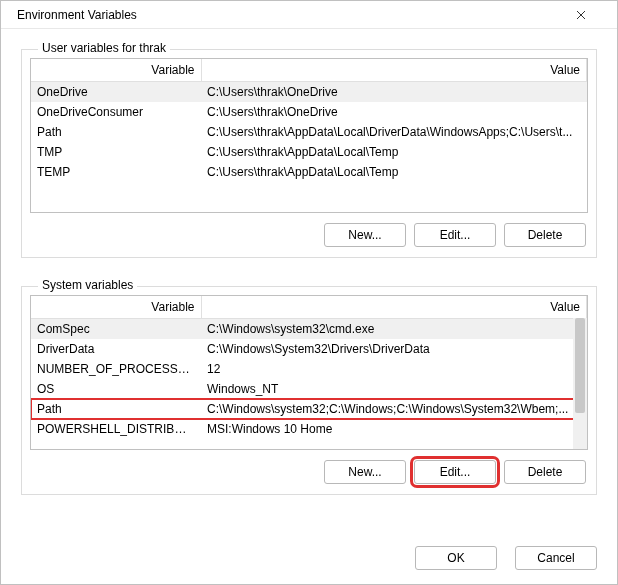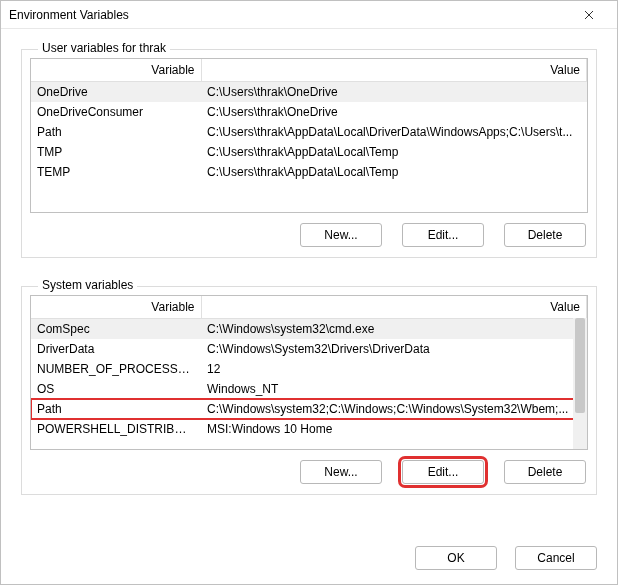--- a/index.html
+++ b/index.html
@@ -1,33 +1,33 @@
 <!DOCTYPE html>
 <html><head>
   <meta charset="utf-8">
   <style>
     * { box-sizing: border-box; margin: 0; padding: 0; font-family: 'Segoe UI', Tahoma, sans-serif; font-size: 12px; }
     body { background: #f0f0f0; width: 618px; height: 585px; overflow: hidden; }
     .dialog { background: #ffffff; border: 1px solid #c0c0c0; width: 618px; height: 585px; display: flex; flex-direction: column; }
-    .titlebar { height: 28px; display: flex; align-items: center; padding: 0 8px; border-bottom: 1px solid #e8e8e8; }
+    .titlebar { height: 28px; display: flex; align-items: center; padding: 0 16px; border-bottom: 1px solid #e8e8e8; }
     .titlebar-text { flex: 1; font-size: 12px; color: #000; }
     .close-btn { width: 40px; height: 26px; display: flex; align-items: center; justify-content: center; color: #555; font-size: 14px; font-weight: 300; }
     .content { flex: 1; padding: 10px 20px 8px 20px; display: flex; flex-direction: column; }
     .groupbox { border: 1px solid #dcdcdc; margin: 10px 0 4px 0; padding: 8px 8px 10px 8px; position: relative; }
     .group-label { position: absolute; top: -9px; left: 16px; background: #fff; padding: 0 4px; font-size: 12px; color: #000; }
     .table-wrapper { border: 1px solid #c0c0c0; height: 155px; overflow: hidden; background: #fff; position: relative; }
     .table-wrapper.sys { height: 155px; }
     .table { width: 100%; border-collapse: collapse; table-layout: fixed; }
     .table th { text-align: right; font-weight: normal; padding: 4px 6px; border-right: 1px solid #e0e0e0; border-bottom: 1px solid #e0e0e0; background: #fff; height: 22px; }
     .table td { padding: 3px 6px; white-space: nowrap; overflow: hidden; text-overflow: ellipsis; height: 19px; }
     .col-var { width: 170px; }
     .table tr.selected td { background: #f0f0f0; }
     .scrollbar { position: absolute; right: 0; top: 22px; bottom: 0; width: 14px; background: #f0f0f0; }
     .scroll-thumb { position: absolute; left: 2px; right: 2px; top: 0; height: 95px; background: #c8c8c8; border-radius: 2px; }
-    .button-row { display: flex; justify-content: flex-end; gap: 20px; margin-top: 10px; padding-right: 2px; }
+    .button-row { display: flex; justify-content: flex-end; gap: 8px; margin-top: 10px; padding-right: 2px; }
     .btn { min-width: 82px; height: 24px; background: #fff; border: 1px solid #b8b8b8; border-radius: 3px; font-size: 12px; cursor: pointer; padding: 0 14px; }
     .highlight-red { outline: 2px solid #e03030; outline-offset: -1px; }
     .highlight-red-btn { outline: 3px solid #e03030; outline-offset: 1px; }
     .footer { padding: 10px 20px 14px 0; display: flex; justify-content: flex-end; gap: 18px; }
     .sys-rows { position: relative; }
     .partial-row td { color: #000; position: relative; }
   </style>
 </head>
 <body>
 

